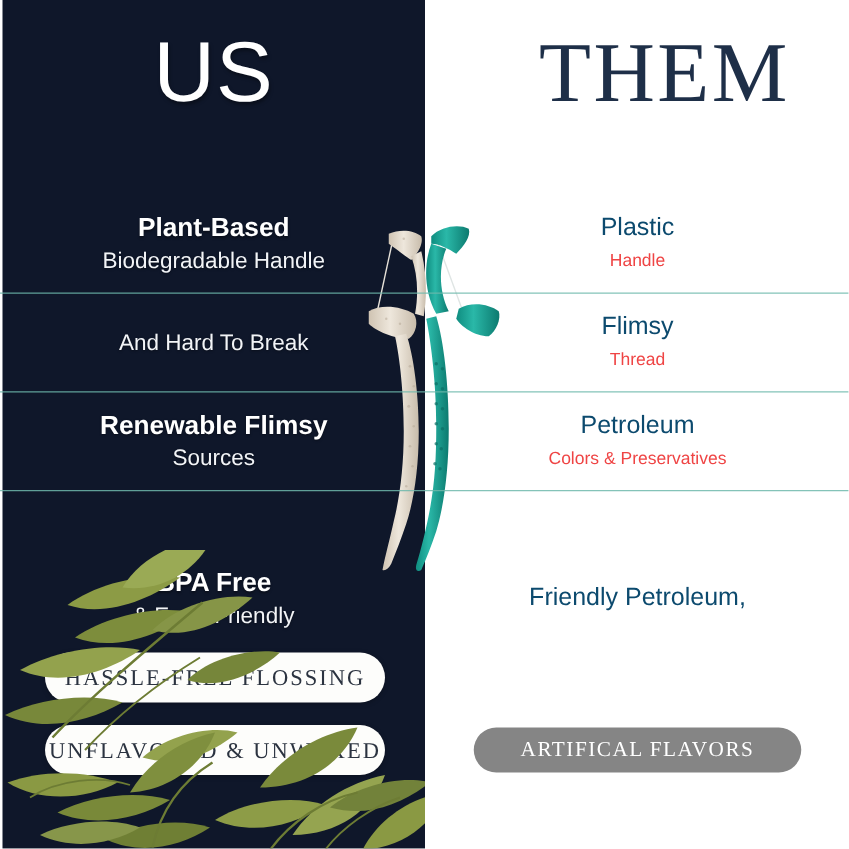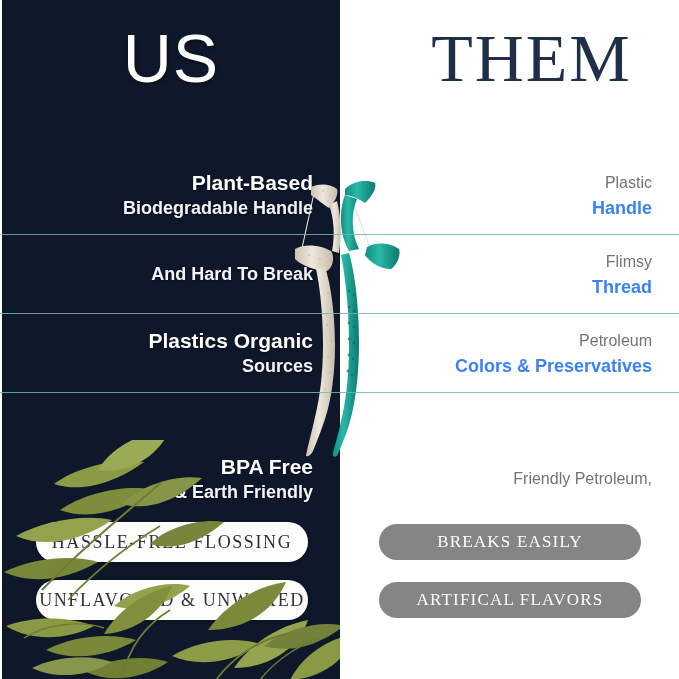--- a/index.html
+++ b/index.html
@@ -30,31 +30,31 @@
   }
   #header-them{
     top:18px; font-size:68px; line-height:80px; font-weight:400;
     color:#1e2f48; letter-spacing:2px;
     font-family:"Liberation Serif", "DejaVu Serif", serif;
     padding-left:43px;
   }
   .crow{
     position:absolute; left:0; width:100%;
     display:flex; flex-direction:column;
-    align-items:flex-end; justify-content:center;
+    align-items:center; justify-content:center;
     text-align:center; padding:0 27px;
   }
   .crow .line-main{ font-size:21px; font-weight:700; line-height:27px; white-space:nowrap; }
-  .crow .line-sub { font-size:18px; font-weight:700; line-height:24px; white-space:nowrap; }
+  .crow .line-sub { font-size:18px; font-weight:400; line-height:24px; white-space:nowrap; }
 
   #panel-us .crow .line-main{ color:#ffffff; text-shadow:0 1px 2px rgba(0,0,0,.40); }
   #panel-us .crow .line-sub { color:#f2f4f7; text-shadow:0 1px 2px rgba(0,0,0,.40); }
 
-  #panel-them .crow .line-main{ color:#737373; font-weight:400; font-size:16px; }
-  #panel-them .crow .line-sub { color:#3b82f6; font-size:18px; }
+  #panel-them .crow .line-main{ color:#0c4a6e; font-weight:400; font-size:20px; }
+  #panel-them .crow .line-sub { color:#ef4444; font-size:14px; }
 
   .row-0{ top:155px; height:79px; }
   .row-1{ top:234px; height:79px; }
   .row-2{ top:313px; height:79px; }
   .row-3{ top:392px; height:79px;margin-top:47px; }
 
   
   .divider{
     position:absolute; left:0; width:679px; height:1px;
     background:#6fb9ac; opacity:.85; z-index:6;
@@ -141,21 +141,21 @@
     <div class="col-header" id="header-us">US</div>
 
     <div class="crow row-0">
       <div class="line-main">Plant-Based</div>
       <div class="line-sub">Biodegradable Handle</div>
     </div>
     <div class="crow row-1">
       <div class="line-sub">And Hard To Break</div>
     </div>
     <div class="crow row-2">
-      <div class="line-main">Plastics Organic</div>
+      <div class="line-main">Renewable Flimsy</div>
       <div class="line-sub">Sources</div>
     </div>
     <div class="crow row-3">
       <div class="line-main">BPA Free</div>
       <div class="line-sub">&amp; Earth Friendly</div>
     </div>
 
     <div class="badge badge-us" id="badge-us-0">HASSLE-FREE FLOSSING</div>
     <div class="badge badge-us" id="badge-us-1">UNFLAVORED &amp; UNWAXED</div>
   </div>
@@ -173,21 +173,20 @@
       <div class="line-sub">Thread</div>
     </div>
     <div class="crow row-2">
       <div class="line-main">Petroleum</div>
       <div class="line-sub">Colors &amp; Preservatives</div>
     </div>
     <div class="crow row-3">
       <div class="line-main">Friendly Petroleum,</div>
     </div>
 
-    <div class="badge badge-them" id="badge-them-0">BREAKS EASILY</div>
     <div class="badge badge-them" id="badge-them-1">ARTIFICAL FLAVORS</div>
   </div>
 
   <div class="divider" id="div-0"></div>
   <div class="divider" id="div-1"></div>
   <div class="divider" id="div-2"></div>
 
   <svg id="product-image" viewBox="0 0 120 285">
     <defs>
       <linearGradient id="beigeGrad" x1="0" y1="0" x2="1" y2="0">

